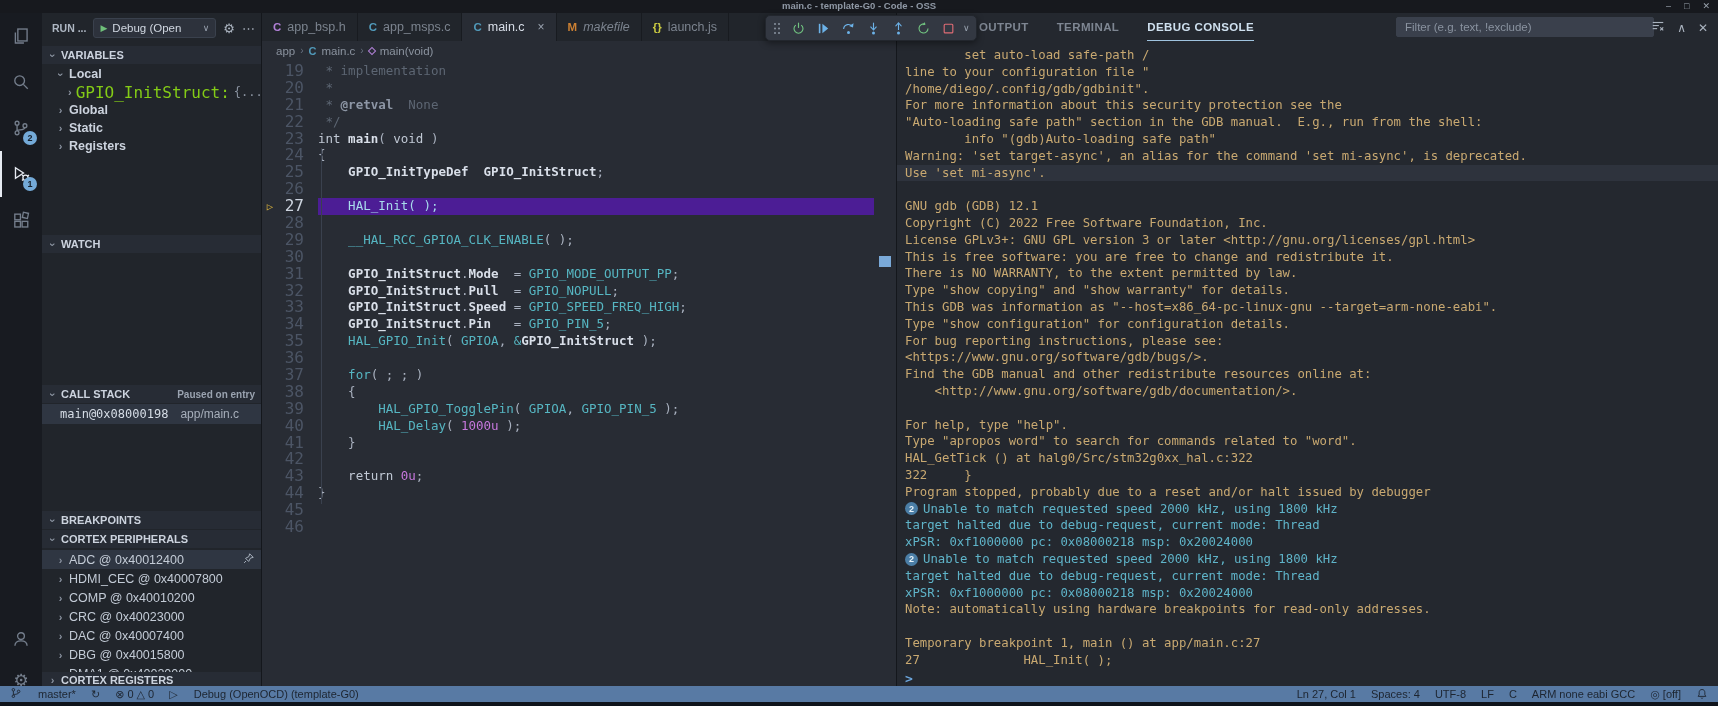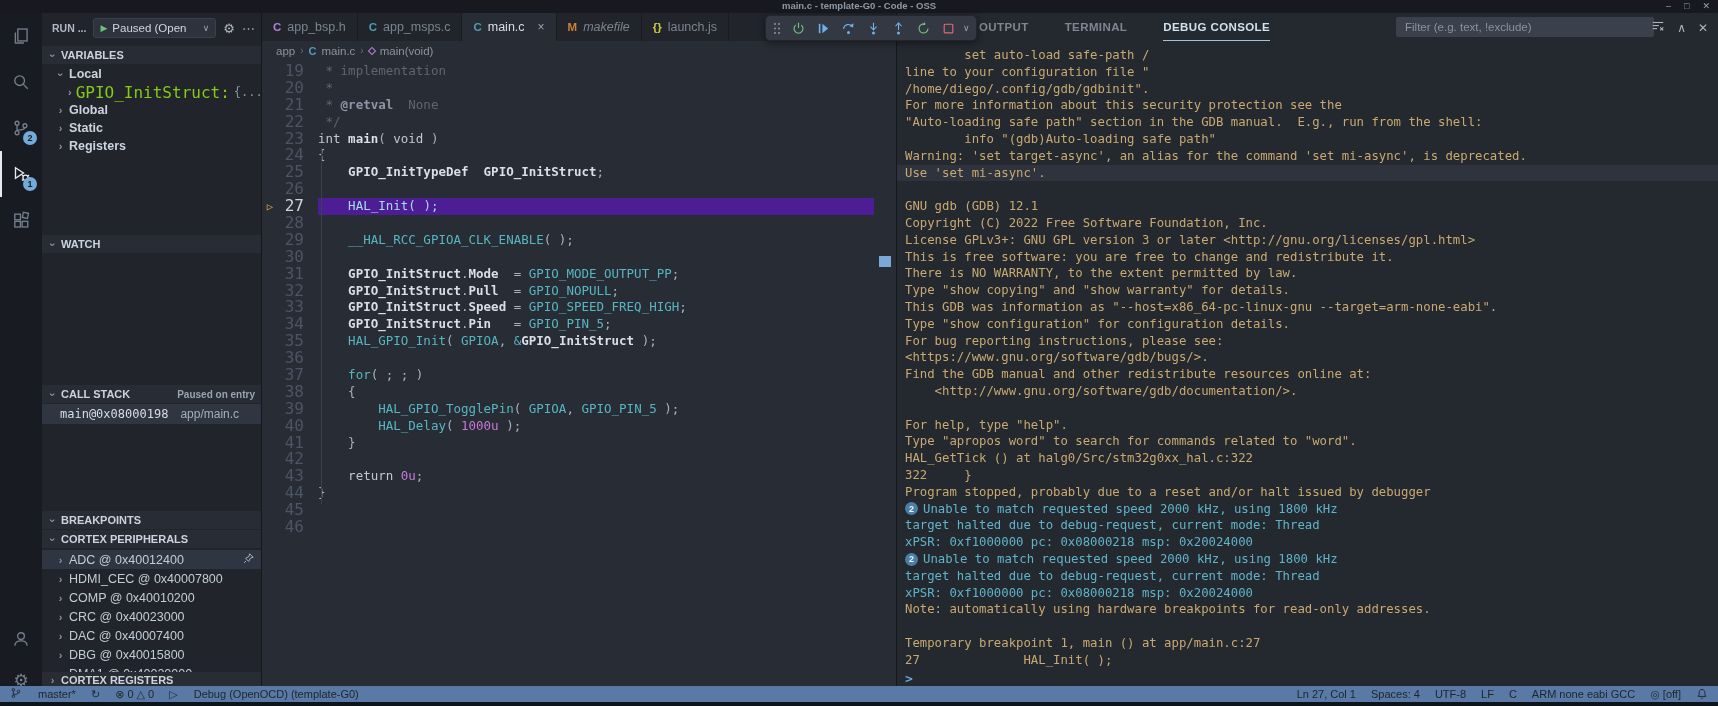--- a/index.html
+++ b/index.html
@@ -180,21 +180,21 @@
         <div class="ab-item ab-abs" style="top: 644px;">
           <span style="font-size: 17px;">⚙</span>
         </div>
       </div>
 
     <div class="sidebar">
       <div class="run-row">
         <span class="run-label">RUN ...</span>
         <span class="dbg-dd">
           <span class="play">▶</span>
-          <span class="ddlabel">Paused (Open</span>
+          <span class="ddlabel">Debug (Open</span>
           <span class="chev">∨</span>
         </span>
         <span class="run-gear">⚙</span>
         <span class="run-dots">⋯</span>
       </div>
 
       <div class="sec-h" style="top:33px">
         <span class="twisty down">›</span>
         <span>VARIABLES</span>
       </div>
@@ -351,21 +351,21 @@
           <div class="cl"><span class="cmargin"></span><span class="ln">45</span><span class="lpad"></span><span class="ltext"></span></div>
           <div class="cl"><span class="cmargin"></span><span class="ln">46</span><span class="lpad"></span><span class="ltext"></span></div>
         </div>
       <div class="ruler">
         <div class="mark"></div>
       </div>
     </div>
 
     <div class="panel">
       <div class="panelbar">
-        <span id="panel-tabs" style="display:flex;gap:36px">
+        <span id="panel-tabs" style="display:flex;gap:28px">
             <span class="ptab">OUTPUT</span>
             <span class="ptab">TERMINAL</span>
             <span class="ptab active">DEBUG CONSOLE</span>
           </span>
         <input class="pfilter" placeholder="Filter (e.g. text, !exclude)" style="">
         <span class="picons">
           <span>
             <svg width="14" height="14" viewBox="0 0 16 16" fill="none" stroke="currentColor" stroke-width="1.3">
               <line x1="2" y1="4" x2="14" y2="4"></line>
                 <line x1="2" y1="7.5" x2="9" y2="7.5"></line>

